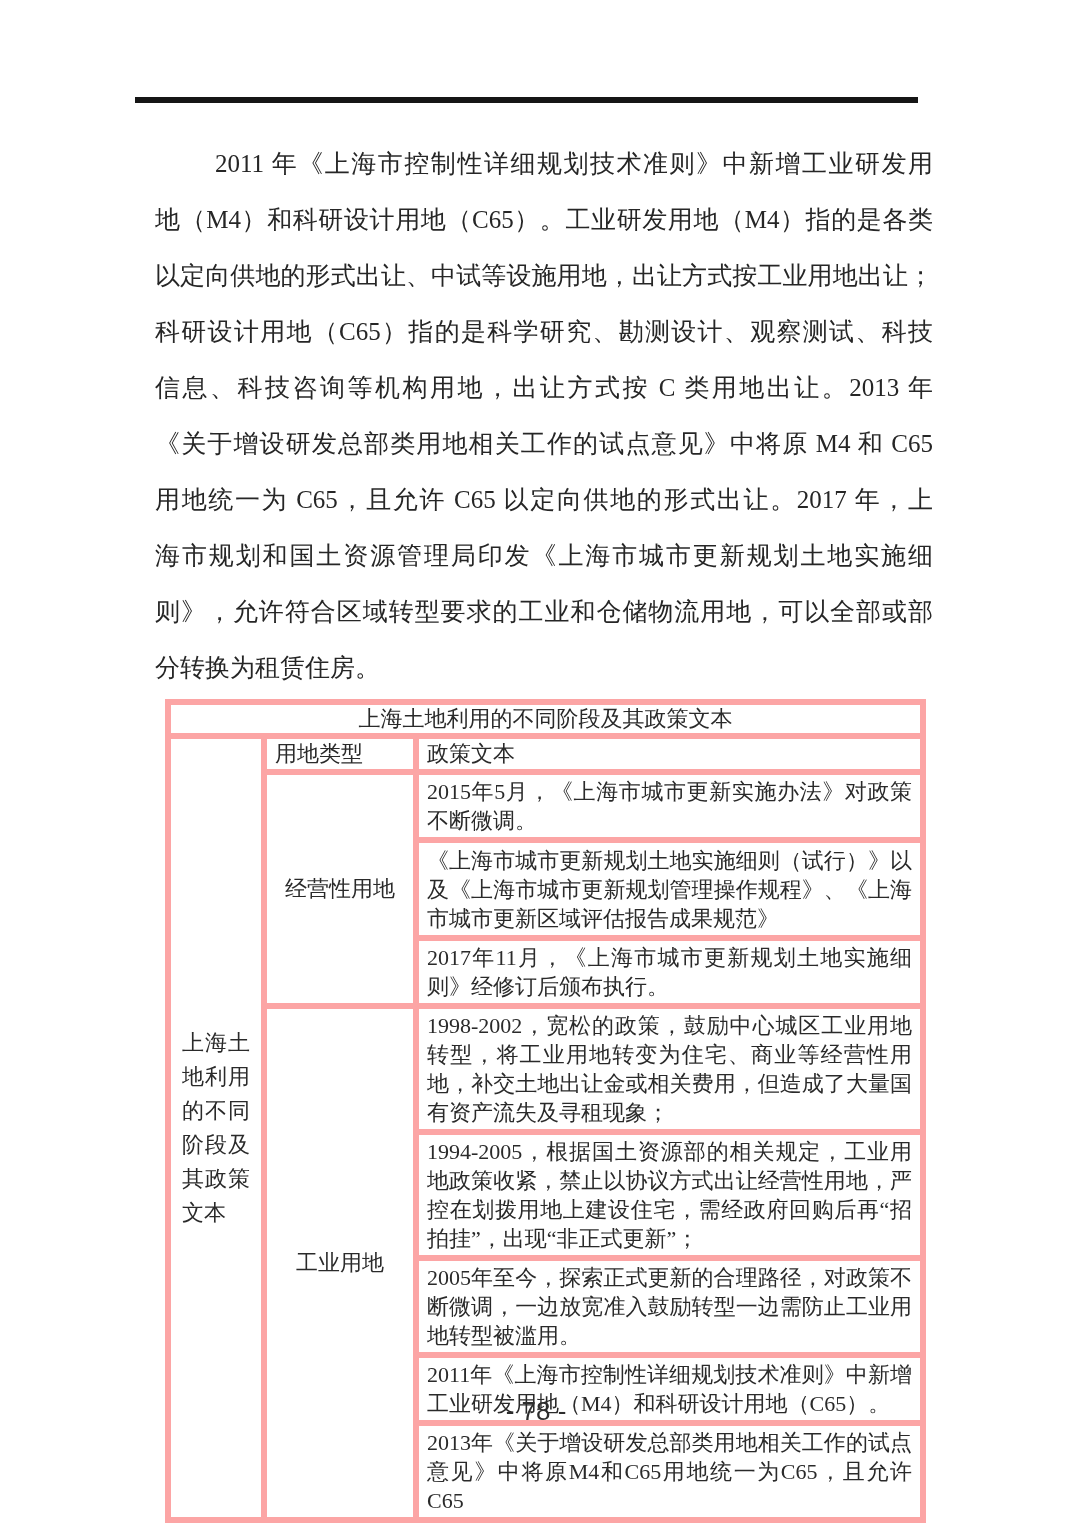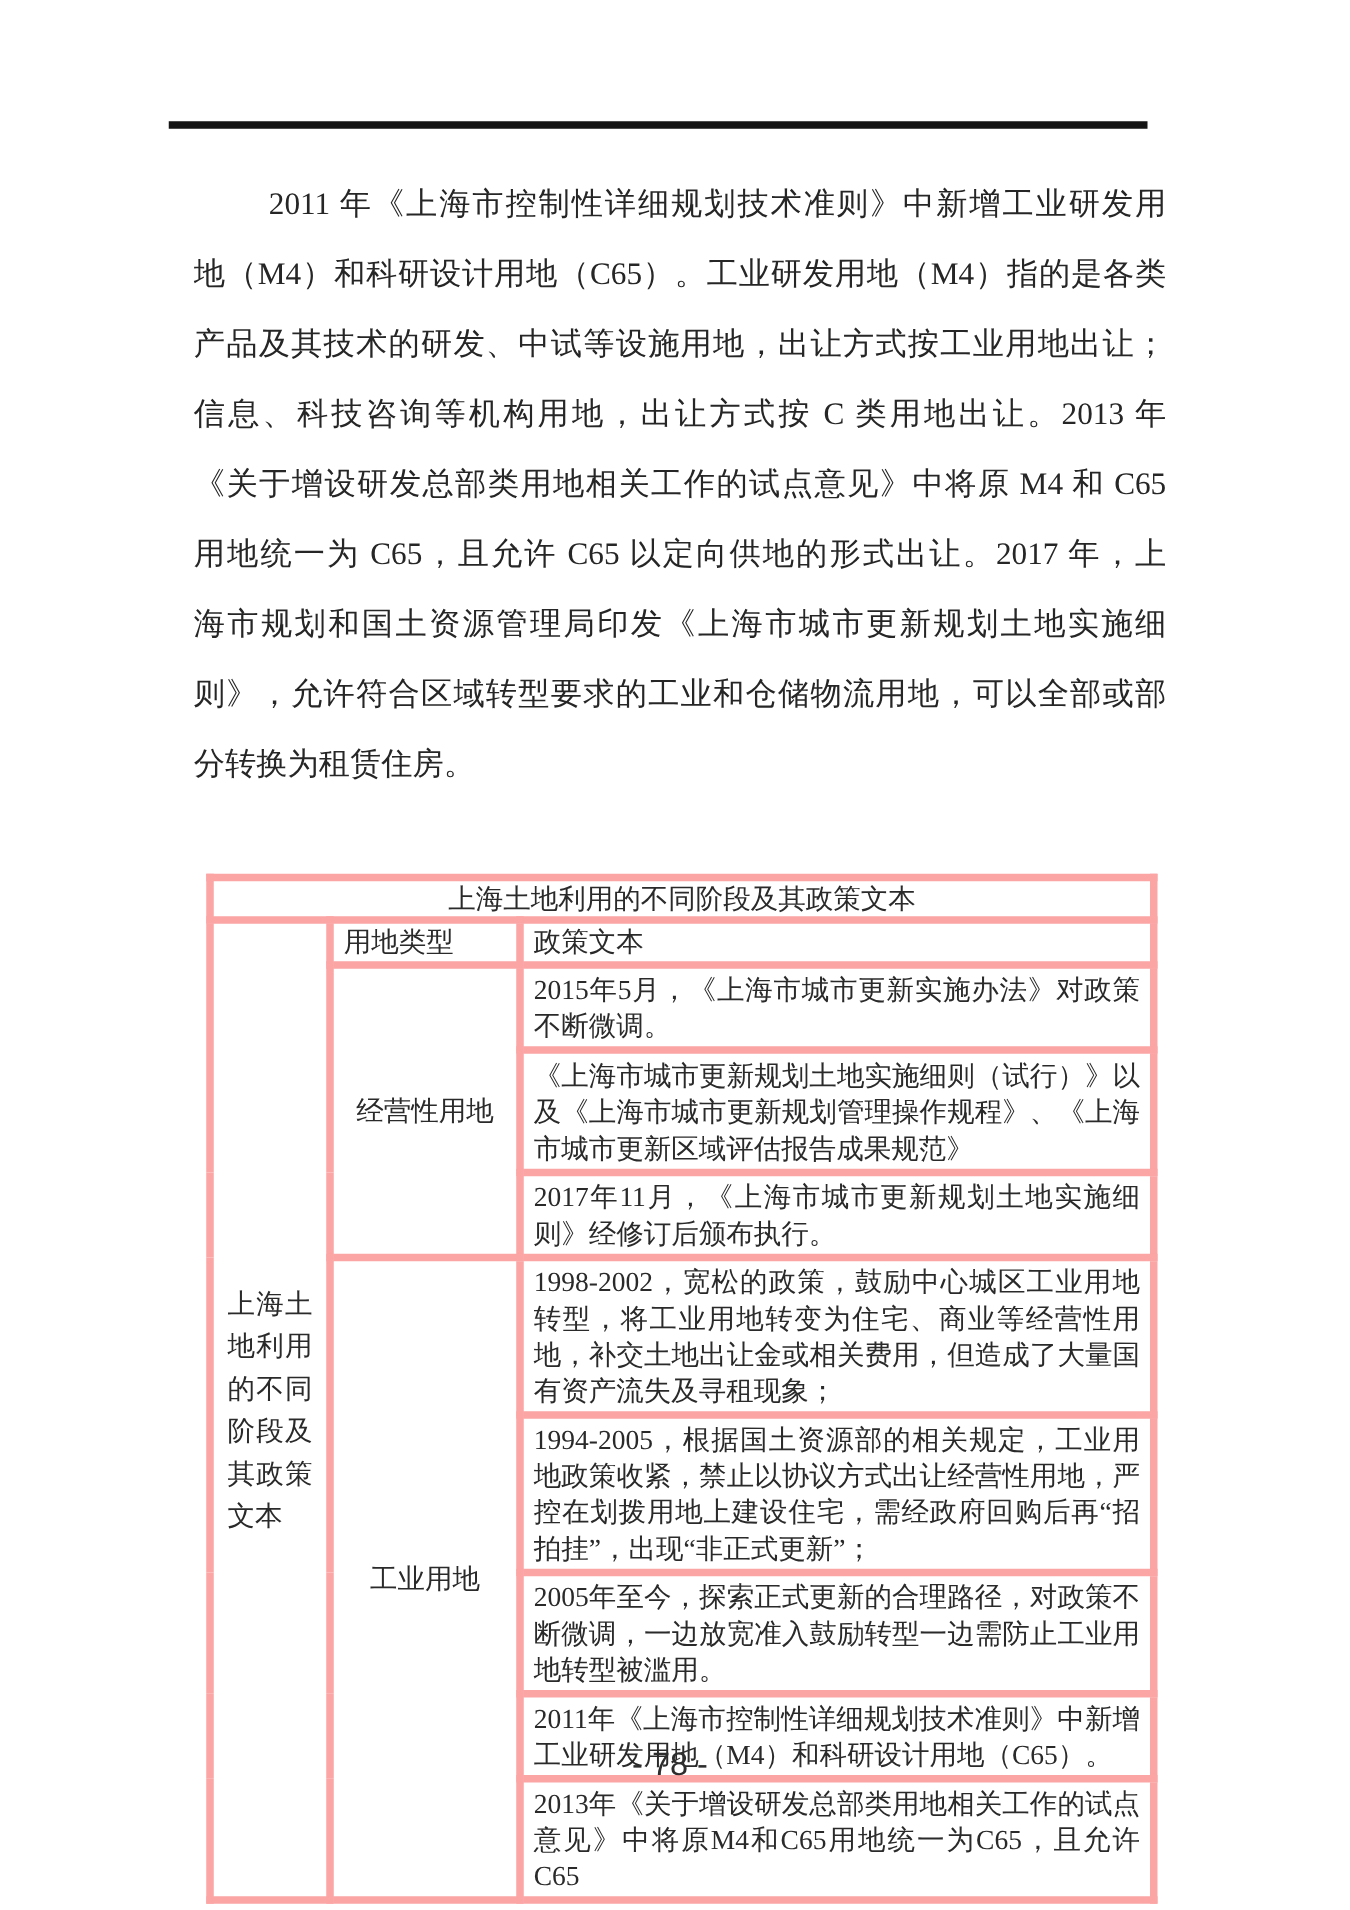--- a/index.html
+++ b/index.html
@@ -102,21 +102,22 @@
 </head>
 <body>
 
 <div class="page">
 
   <div class="top-rule"></div>
 
   <div class="paragraph">
     <div class="para-line first">2011 年《上海市控制性详细规划技术准则》中新增工业研发用</div>
     <div class="para-line">地（M4）和科研设计用地（C65）。工业研发用地（M4）指的是各类</div>
-    <div class="para-line">产品及其技术的研发、中试等设施用地，出让方式按工业用地出让；</div>
+    <div class="para-line">以定向供地的形式出让、中试等设施用地，出让方式按工业用地出让；</div>
+    <div class="para-line">科研设计用地（C65）指的是科学研究、勘测设计、观察测试、科技</div>
     <div class="para-line">信息、科技咨询等机构用地，出让方式按 C 类用地出让。2013 年</div>
     <div class="para-line">《关于增设研发总部类用地相关工作的试点意见》中将原 M4 和 C65</div>
     <div class="para-line">用地统一为 C65，且允许 C65 以定向供地的形式出让。2017 年，上</div>
     <div class="para-line">海市规划和国土资源管理局印发《上海市城市更新规划土地实施细</div>
     <div class="para-line">则》，允许符合区域转型要求的工业和仓储物流用地，可以全部或部</div>
     <div class="para-line last">分转换为租赁住房。</div>
   </div>
 
   <table class="policy-table">
     <colgroup>

